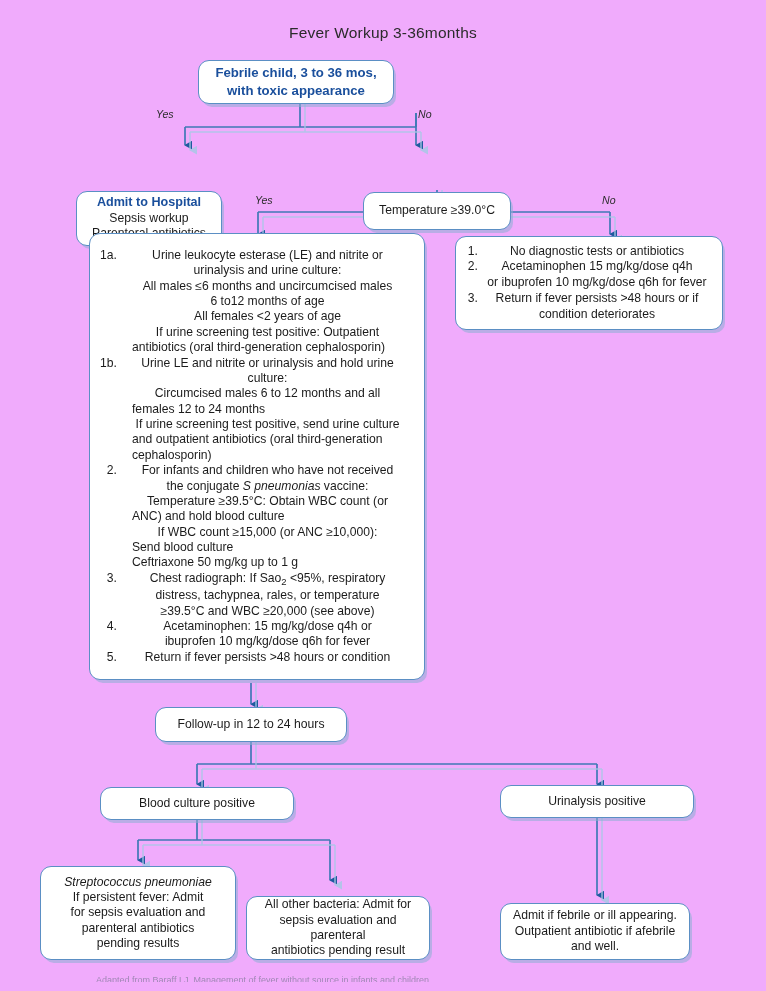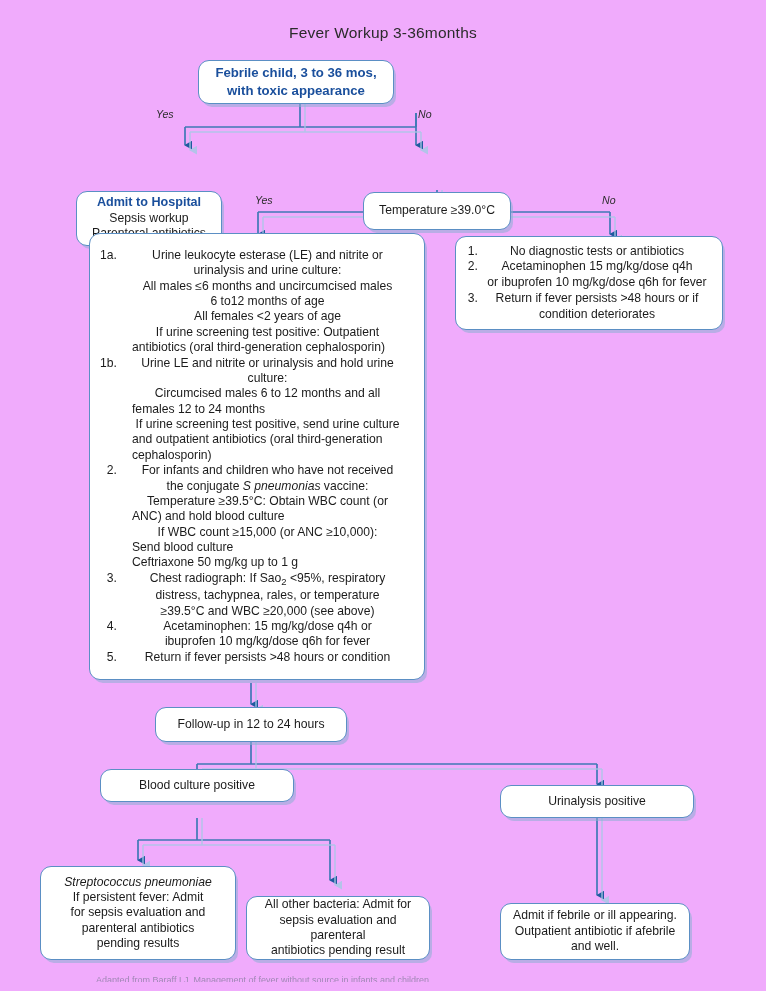--- a/index.html
+++ b/index.html
@@ -245,21 +245,21 @@
           <span class="num">3.</span>
           <span class="body"><span class="indent1">Return if fever persists &gt;48 hours or if</span><span class="indent1">condition deteriorates</span></span>
         </li>
       </ul>
   </div>
 
   <div class="node center" style="left:155px; top:707px; width:192px; height:35px;">
     <div>Follow-up in 12 to 24 hours</div>
   </div>
 
-  <div class="node center" style="left:100px; top:769px; width:194px; height:33px;">
+  <div class="node center" style="left:100px; top:787px; width:194px; height:33px;">
     <div>Blood culture positive</div>
   </div>
 
   <div class="node center" style="left:500px; top:785px; width:194px; height:33px;">
     <div>Urinalysis positive</div>
   </div>
 
   <div class="node center" style="left:40px; top:866px; width:196px; height:94px;">
     <div class="ital">Streptococcus pneumoniae</div>
     <div>If persistent fever: Admit</div>

